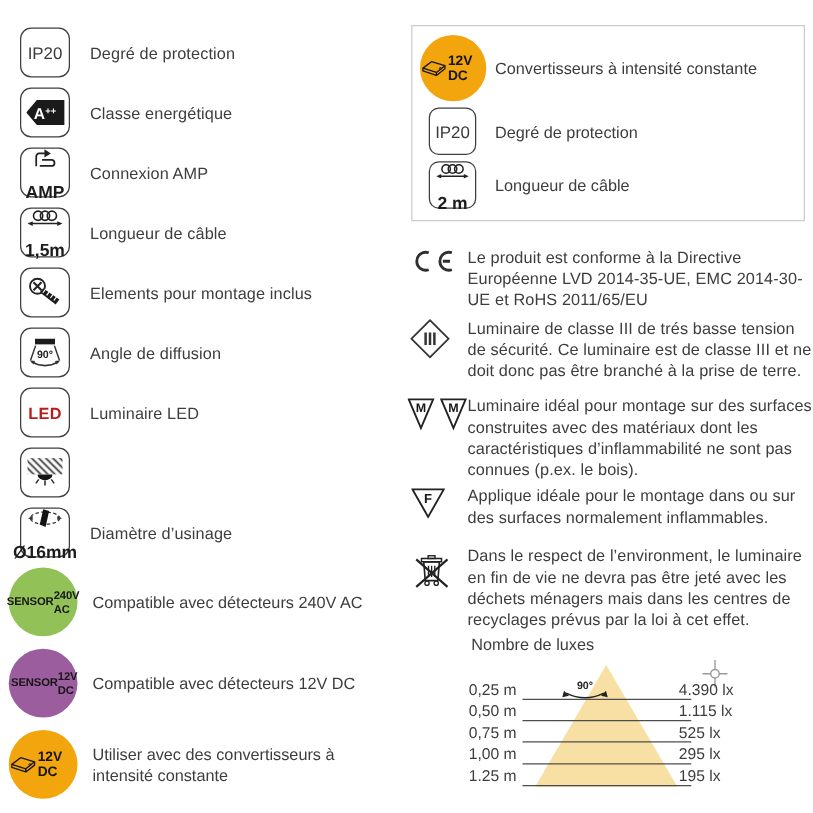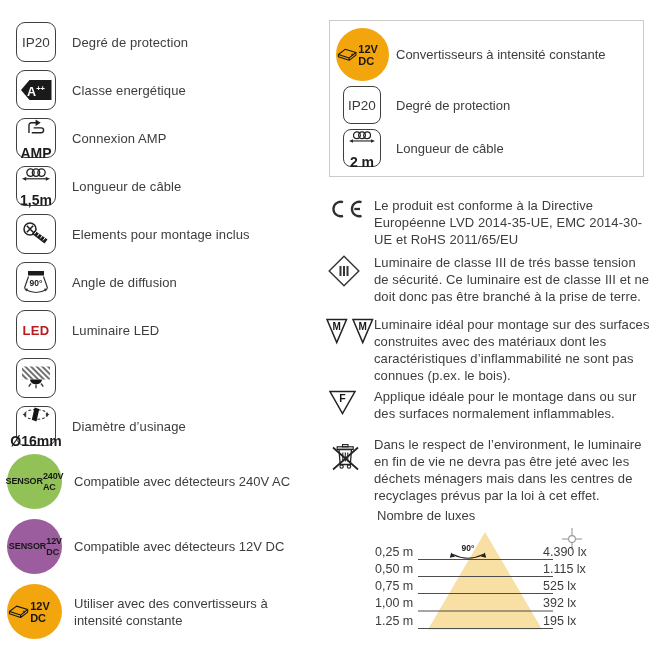--- a/index.html
+++ b/index.html
@@ -313,17 +313,17 @@
     </svg>
     <div class="lux-cat" style="top:20px">0,25 m</div>
     <div class="lux-cat" style="top:37px">0,50 m</div>
     <div class="lux-cat" style="top:54px">0,75 m</div>
     <div class="lux-cat" style="top:71.5px">1,00 m</div>
     <div class="lux-cat" style="top:89px">1.25 m</div>
 
     <div class="lux-val" style="top:20px">4.390 lx</div>
     <div class="lux-val" style="top:37px">1.115 lx</div>
     <div class="lux-val" style="top:54px">525 lx</div>
-    <div class="lux-val" style="top:71.5px">392 lx</div>
+    <div class="lux-val" style="top:71.5px">295 lx</div>
     <div class="lux-val" style="top:89px">195 lx</div>
   </div>
 
 </div>
 
 </body></html>

